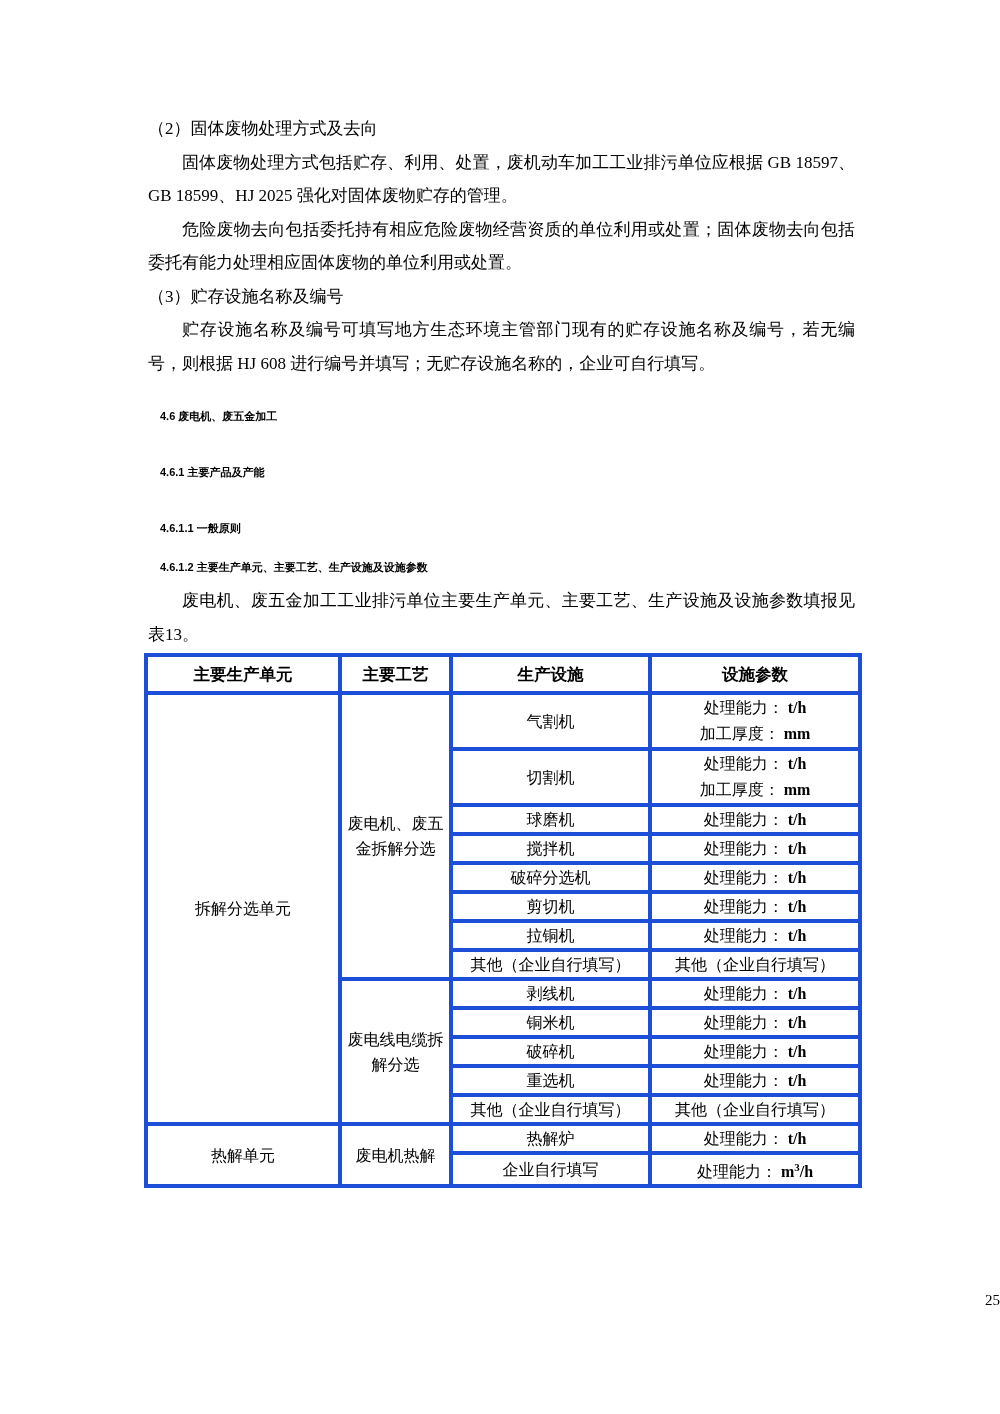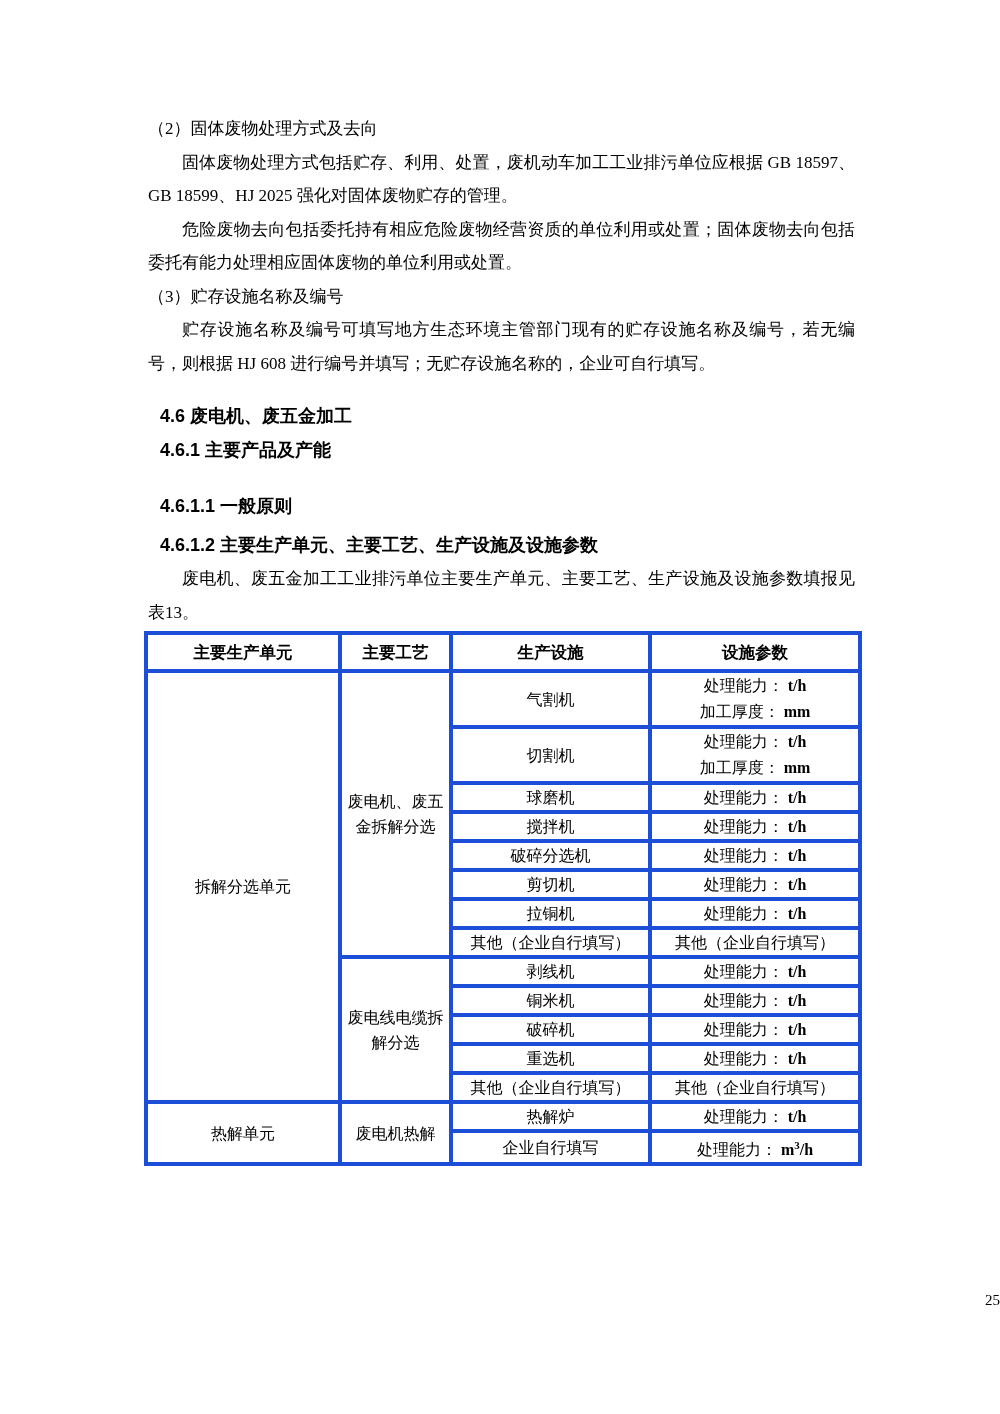--- a/index.html
+++ b/index.html
@@ -15,26 +15,26 @@
   .body-text{
     font-size:17px;
     line-height:33.5px;
     text-align:justify;
     text-justify:inter-ideograph;
   }
   .indent{text-indent:2em;}
   .heading{
     font-family:"Liberation Sans","DejaVu Sans",sans-serif;
     font-weight:bold;
-    font-size:18px;
+    font-size:11px;
     line-height:33.5px;
     margin-left:12px;
   }
   .h-46{margin-top:20px;}
-  .h-461{}
+  .h-461{margin-top:22px;}
   .h-4611{margin-top:23px;}
   .h-4612{margin-top:5px;}
   .tbl-caption{
     font-family:"Liberation Sans","DejaVu Sans",sans-serif;
     font-weight:bold;
     font-size:16.5px;
     line-height:26px;
     text-align:center;
     margin-top:3px;
   }

